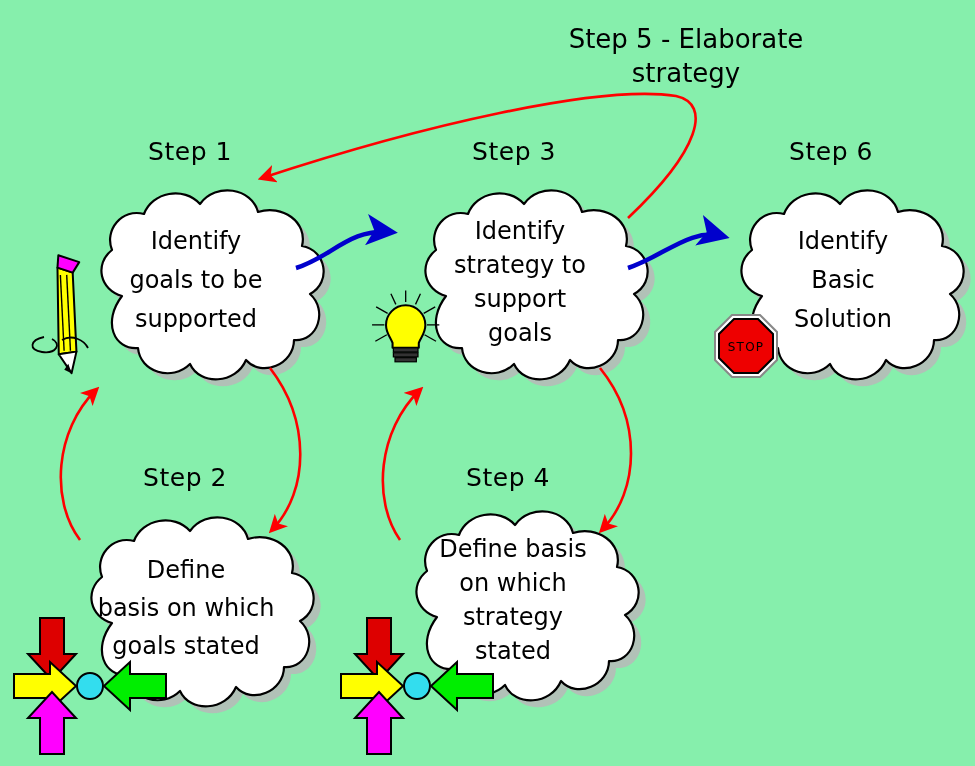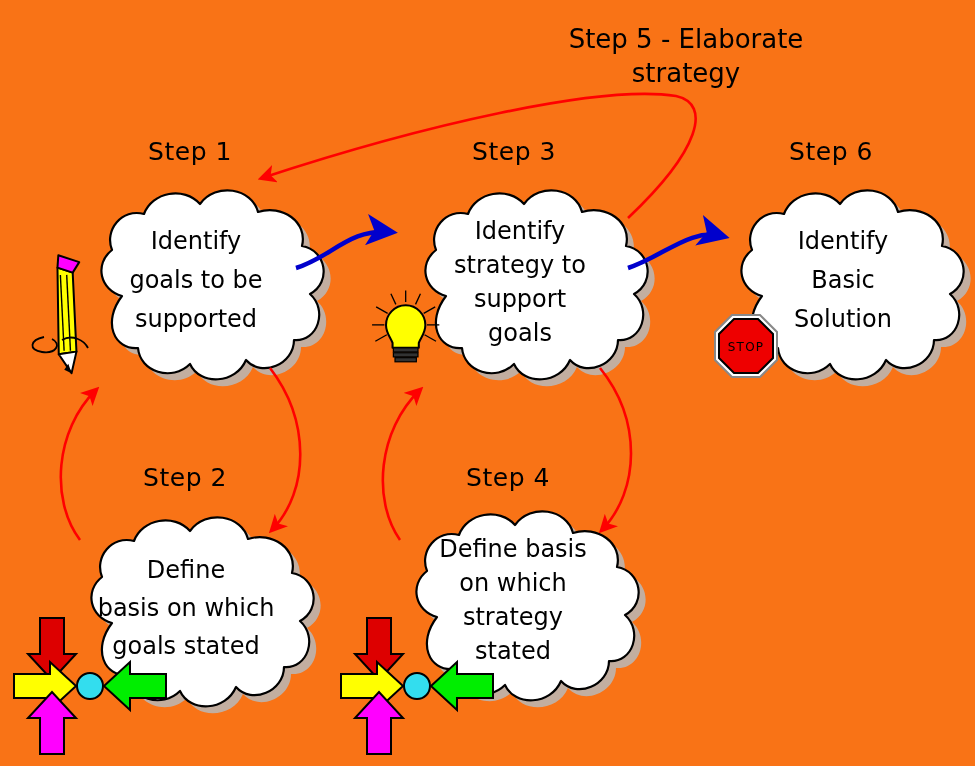--- a/index.html
+++ b/index.html
@@ -8,21 +8,21 @@
     padding: 0;
     background: #ffffff;
   }
   body {
     font-family: "DejaVu Sans", sans-serif;
   }
   #canvas {
     position: relative;
     width: 975px;
     height: 766px;
-    background: #f97316;
+    background: #86efac;
     overflow: hidden;
   }
   #diagram-svg {
     position: absolute;
     left: 0;
     top: 0;
     width: 975px;
     height: 766px;
   }
   .step-label {

